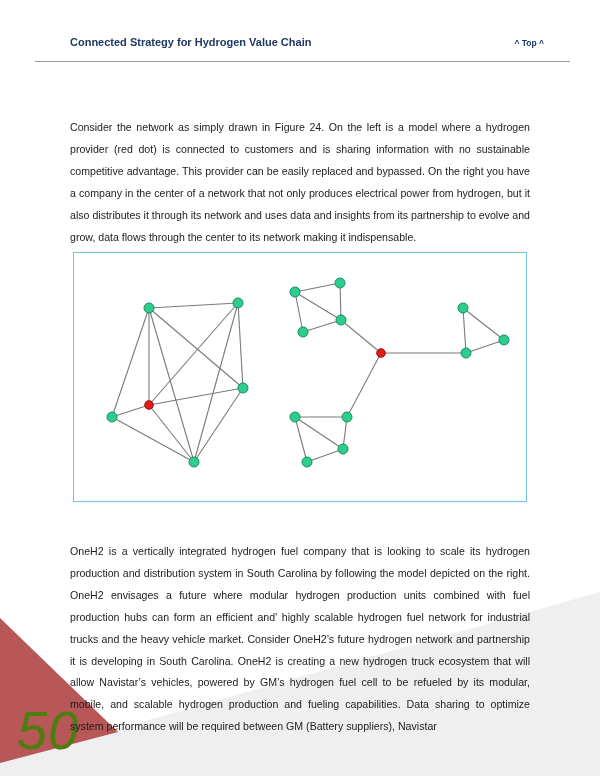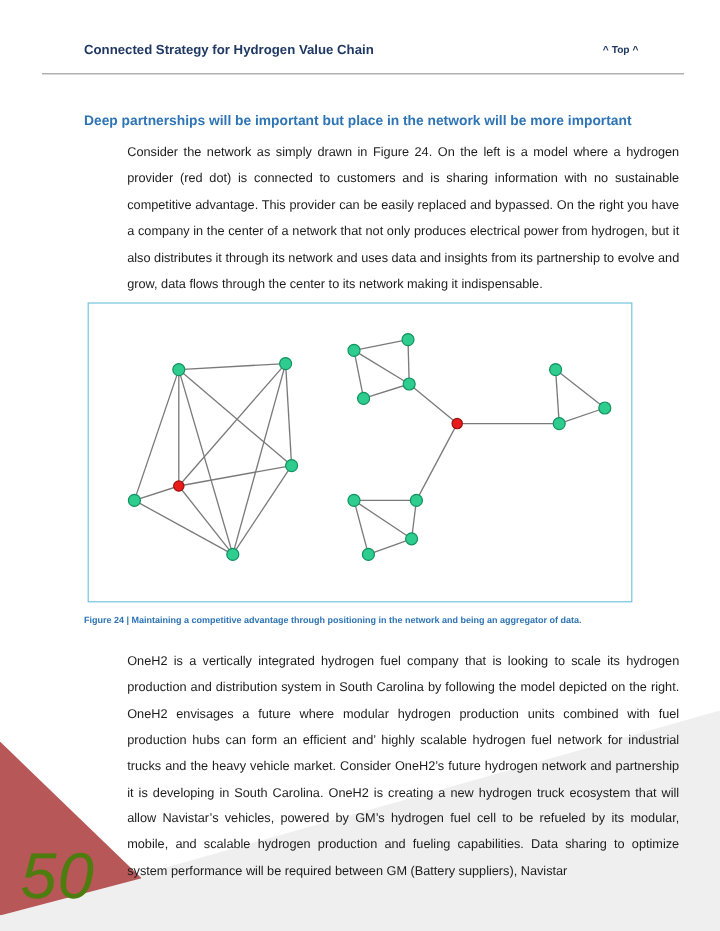--- a/index.html
+++ b/index.html
@@ -23,35 +23,34 @@
     clip-path:polygon(0 0, 100% 78.6%, 0 100%);
     z-index:2;
   }
   .page-number{
     position:absolute;left:17px;top:699px;z-index:3;
     color:#4d7c0f;font-size:54px;font-weight:300;letter-spacing:1px;font-style:italic;
   }
   
   .content{position:absolute;inset:0;z-index:4;}
   .header{
-    position:absolute;top:36px;left:70px;right:68px;
-    display:flex;justify-content:space-between;align-items:flex-start;
+    position:absolute;top:36px;left:70px;right:56px;
+    display:flex;justify-content:space-between;align-items:flex-end;
   }
   .header-title{color:#1f3864;font-weight:bold;font-size:11px;}
   .top-link{color:#1f3864;font-size:8.5px;text-decoration:none;cursor:pointer;font-weight:bold;}
   .rule{position:absolute;top:61px;left:35px;right:30px;height:1px;background:#9d9d9d;}
   .section-heading{
     position:absolute;top:95px;left:70px;width:470px;
     color:#2e74b5;font-size:11.5px;font-weight:600;white-space:nowrap;
   }
   .body-text{
     position:absolute;left:70px;width:460px;
     color:#1c1c1c;font-size:10.6px;line-height:21.9px;
     text-align:justify;
-    margin-left:36px;
   }
   .para1{top:117px;}
   .para2{top:541px;}
   .figure-box{
     position:absolute;left:73px;top:252px;width:452px;height:248px;
     border:1.5px solid #74c4de;background:#ffffff;
   }
   .figure-box svg{display:block;width:452px;height:248px;}
   .figure-caption{
     position:absolute;left:70px;top:512px;width:470px;
@@ -68,21 +67,20 @@
   <div class="page-number">50</div>
 
   <div class="content">
 
     <div class="header">
       <span class="header-title">Connected Strategy for Hydrogen Value Chain</span>
       <a class="top-link">^ Top ^</a>
     </div>
     <div class="rule"></div>
 
-    <div class="section-heading">Deep partnerships will be important but place in the network will be more important</div>
 
     <div class="body-text para1">Consider the network as simply drawn in Figure 24. On the left is a model where a hydrogen provider (red dot) is connected to customers and is sharing information with no sustainable competitive advantage. This provider can be easily replaced and bypassed. On the right you have a company in the center of a network that not only produces electrical power from hydrogen, but it also distributes it through its network and uses data and insights from its partnership to evolve and grow, data flows through the center to its network making it indispensable.</div>
 
     <div class="figure-box">
       <svg xmlns="http://www.w3.org/2000/svg" viewBox="0 0 452 248">
           <line x1="75" y1="55" x2="164" y2="50" stroke="#7a7a7a" stroke-width="1.1"></line>
           <line x1="75" y1="55" x2="169" y2="135" stroke="#7a7a7a" stroke-width="1.1"></line>
           <line x1="75" y1="55" x2="75" y2="152" stroke="#7a7a7a" stroke-width="1.1"></line>
           <line x1="75" y1="55" x2="38" y2="164" stroke="#7a7a7a" stroke-width="1.1"></line>
           <line x1="75" y1="55" x2="120" y2="209" stroke="#7a7a7a" stroke-width="1.1"></line>
@@ -124,18 +122,17 @@
           <circle cx="389" cy="55" r="5" fill="#2ecc8e" stroke="#11925f" stroke-width="1"></circle>
           <circle cx="430" cy="87" r="5" fill="#2ecc8e" stroke="#11925f" stroke-width="1"></circle>
           <circle cx="392" cy="100" r="5" fill="#2ecc8e" stroke="#11925f" stroke-width="1"></circle>
           <circle cx="221" cy="164" r="5" fill="#2ecc8e" stroke="#11925f" stroke-width="1"></circle>
           <circle cx="273" cy="164" r="5" fill="#2ecc8e" stroke="#11925f" stroke-width="1"></circle>
           <circle cx="269" cy="196" r="5" fill="#2ecc8e" stroke="#11925f" stroke-width="1"></circle>
           <circle cx="233" cy="209" r="5" fill="#2ecc8e" stroke="#11925f" stroke-width="1"></circle>
         </svg>
     </div>
 
-    <div class="figure-caption">Figure 24 | Maintaining a competitive advantage through positioning in the network and being an aggregator of data.</div>
 
     <div class="body-text para2">OneH2 is a vertically integrated hydrogen fuel company that is looking to scale its hydrogen production and distribution system in South Carolina by following the model depicted on the right. OneH2 envisages a future where modular hydrogen production units combined with fuel production hubs can form an efficient and’ highly scalable hydrogen fuel network for industrial trucks and the heavy vehicle market. Consider OneH2’s future hydrogen network and partnership it is developing in South Carolina. OneH2 is creating a new hydrogen truck ecosystem that will allow Navistar’s vehicles, powered by GM’s hydrogen fuel cell to be refueled by its modular, mobile, and scalable hydrogen production and fueling capabilities. Data sharing to optimize system performance will be required between GM (Battery suppliers), Navistar</div>
 
   </div>
 </div>
 
 </body></html>

